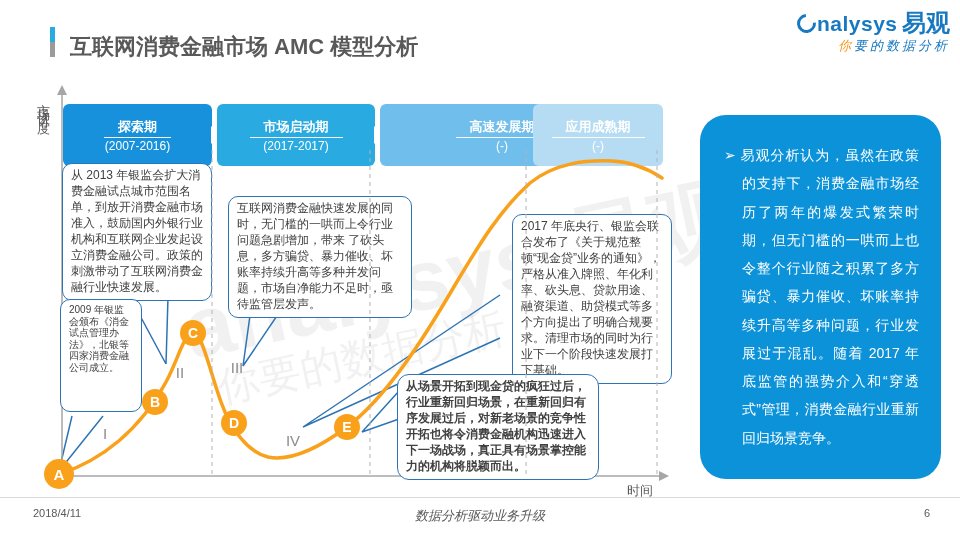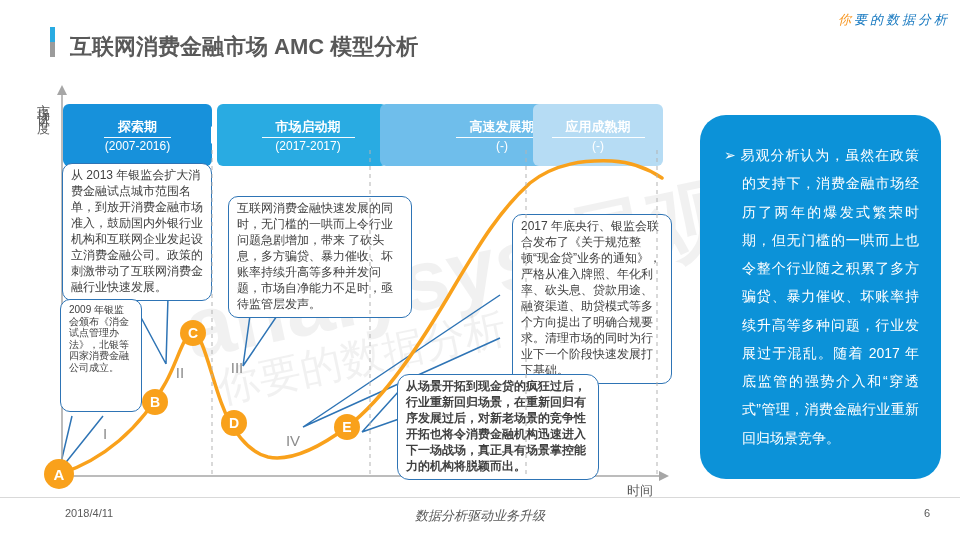--- a/index.html
+++ b/index.html
@@ -29,21 +29,21 @@
   
   .phase{top:104px;height:62px;border-radius:6px;color:#fff;display:flex;
     flex-direction:column;align-items:center;justify-content:center;z-index:1;}
   .phase .pname{font-size:13px;font-weight:bold;border-bottom:1px solid rgba(255,255,255,.95);
     padding:0 14px 1px;}
   .phase .pperiod{font-size:12px;margin-top:1px;}
   .phase.arrow::after{content:"";position:absolute;right:-7px;top:50%;
     transform:translateY(-50%);border-top:9px solid transparent;
     border-bottom:9px solid transparent;border-left:8px solid;}
   .p1{left:63px;width:149px;background:#1791DB;}  .p1::after{border-left-color:#1791DB;}
-  .p2{left:217px;width:158px;background:#29ABE2;padding-left:12px;} .p2::after{border-left-color:#29ABE2;}
+  .p2{left:217px;width:158px;background:#29ABE2;} .p2::after{border-left-color:#29ABE2;}
   .p3{left:380px;width:148px;background:#6FBEEB;padding-left:48px;} .p3::after{border-left-color:#6FBEEB;}
   .p4{left:533px;width:130px;background:#B6DCF4;justify-content:center;}
 
   
   svg.layer{left:0;top:0;pointer-events:none;}
   .lyr-under{z-index:2;}   
   .lyr-curve{z-index:3;}   
   .lyr-over{z-index:6;}    
 
   
@@ -69,33 +69,37 @@
 
   
   .sidebar{left:700px;top:115px;width:241px;height:364px;background:#0C92D8;
     border-radius:26px;z-index:1;}
   .sidebar p{margin:0;padding:26px 22px 0 24px;color:#fff;font-size:14px;
     line-height:2.02;text-align:justify;}
   .sidebar .hang{display:block;padding-left:18px;text-indent:-18px;}
 
   
   .footer-line{left:0;top:497px;width:960px;border-top:1px solid #D9D9D9;}
-  .footer-date{left:33px;top:507px;font-size:11px;margin-left:32px;}
+  .footer-date{left:33px;top:507px;font-size:11px;}
   .footer-center{left:0;top:507px;width:960px;text-align:center;font-size:13px;font-style:italic;}
   .footer-page{right:30px;top:507px;font-size:11px;}
 </style>
 </head>
 <body>
 
 <div class="abs wm wm1">analysys 易观</div>
 <div class="abs wm wm2">你要的数据分析</div>
 
 <div class="abs accent-bar"></div>
 <h1 class="abs page-title">互联网消费金融市场 AMC 模型分析</h1>
 <div class="abs logo">
+  <div class="logo-row">
+    <span class="logo-swirl"></span><span class="logo-en">nalysys</span>
+    <span class="logo-cn">易观</span>
+  </div>
   <div class="logo-tagline"><span class="accent">你</span><span>要的数据分析</span></div>
 </div>
 
 <div class="abs phase p1 arrow">
   <span class="pname">探索期</span>
   <span class="pperiod">(2007-2016)</span>
 </div>
 <div class="abs phase p2 arrow">
   <span class="pname">市场启动期</span>
   <span class="pperiod">(2017-2017)</span>

